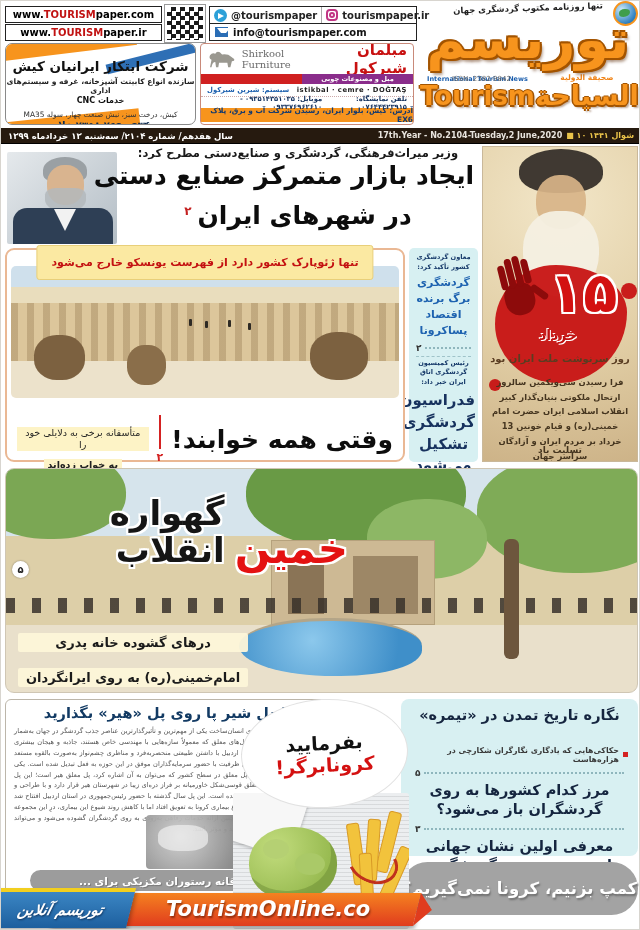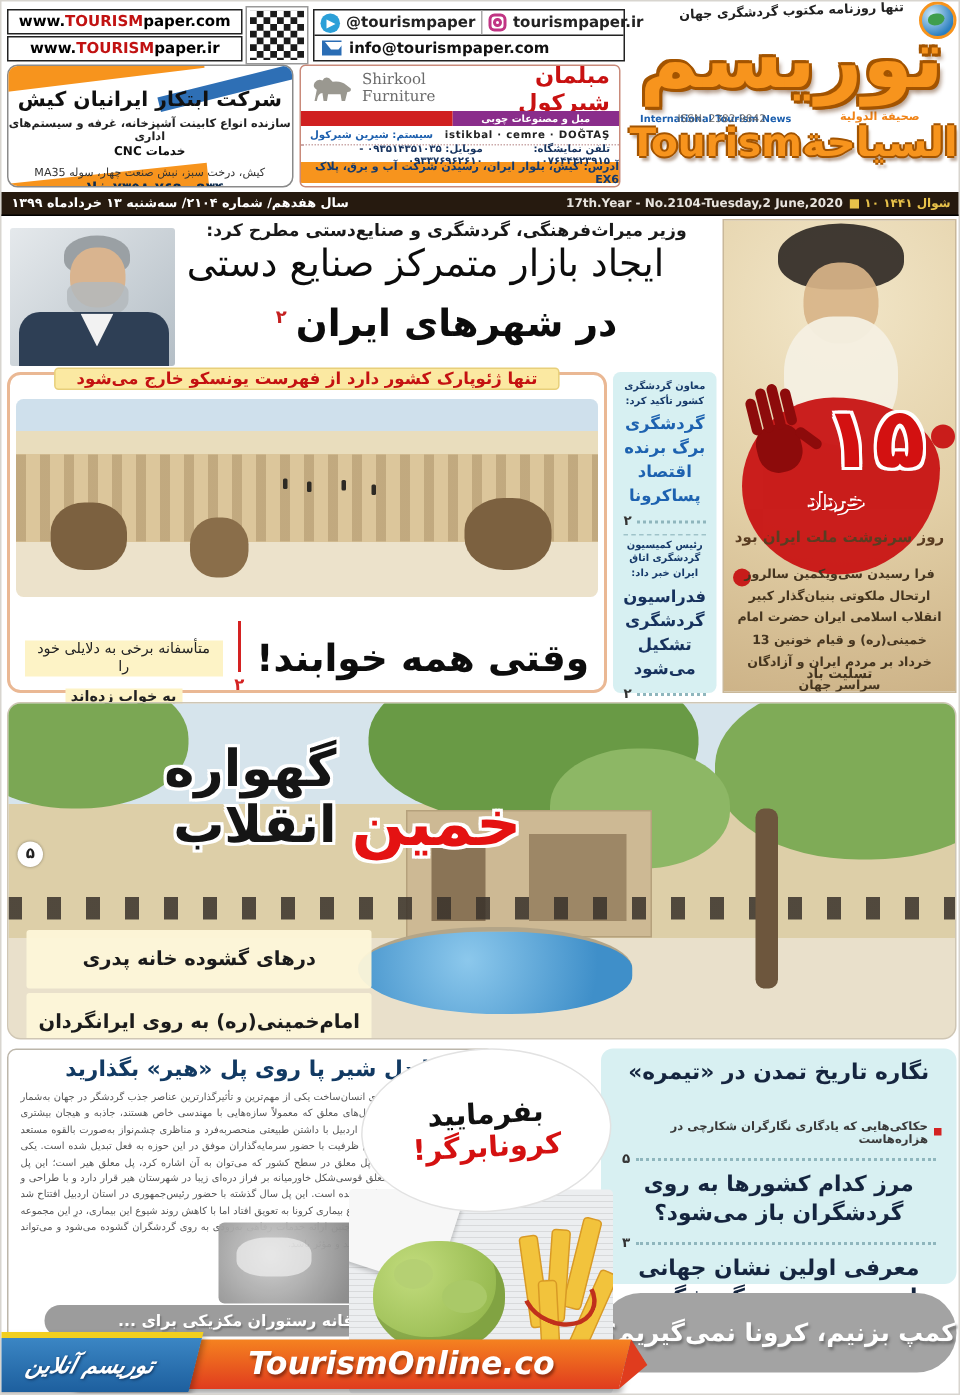--- a/index.html
+++ b/index.html
@@ -80,21 +80,21 @@
 
 
 .lead{left:4px;top:145px;width:474px;height:100px}
 .mphoto{left:2px;top:6px;width:110px;height:92px;background:linear-gradient(135deg,#e5e9ec,#b4bec6);border-radius:2px;overflow:hidden}
 .mp-hair{position:absolute;left:36px;top:5px;width:44px;height:26px;background:#9aa0a4;border-radius:50% 50% 35% 35%}
 .mp-face{position:absolute;left:40px;top:13px;width:37px;height:40px;background:#d9b48f;border-radius:46%}
 .mp-beard{position:absolute;left:38px;top:36px;width:41px;height:24px;background:#b3b8bc;border-radius:30% 30% 55% 55%;opacity:.85}
 .mp-suit{position:absolute;left:6px;top:56px;width:100px;height:38px;background:#2e3f55;border-radius:14px 14px 0 0}
 .mp-shirt{position:absolute;left:47px;top:57px;width:22px;height:22px;background:#f2f2f2;clip-path:polygon(0 0,100% 0,50% 100%)}
 .lead-kicker{left:112px;right:0;top:0;text-align:center;font-size:11.5px;font-weight:bold;color:#1a1a1a}
-.lead-h1{left:84px;right:0;top:15px;text-align:center;font-size:25px;font-weight:400;color:#0c0c0c;letter-spacing:-.5px}
+.lead-h1{left:84px;right:0;top:15px;text-align:center;font-size:25px;font-weight:700;color:#0c0c0c;letter-spacing:-.5px}
 .lead-h2{left:112px;right:0;top:55px;text-align:center;font-size:25px;font-weight:900;color:#0c0c0c}
 .lead-pg{font-size:12px;font-weight:900;color:#c42020;vertical-align:super;margin-right:6px}
 
 
 .mem{left:481px;top:145px;width:156px;height:316px;border:1px solid #c9b89a;overflow:hidden;
  background:radial-gradient(circle at 50% 18%,#f2e6c8,#e2cfa6 55%,#cdb388 100%)}
 .turban{position:absolute;top:2px;left:36px;width:84px;height:44px;background:#2c2722;border-radius:50% 50% 42% 42%;opacity:.9}
 .mface{position:absolute;top:28px;left:53px;width:50px;height:54px;background:#d8b488;border-radius:46%;opacity:.92}
 .mbeard{position:absolute;top:64px;left:40px;width:76px;height:86px;background:#f4efe2;border-radius:50% 50% 58% 58%;opacity:.95}
 .splash{position:absolute;top:118px;left:12px;width:132px;height:118px;background:#c81414;border-radius:46% 54% 52% 48%/50% 40% 60% 50%;opacity:.95}
@@ -109,30 +109,30 @@
  text-shadow:2px 0 #fff,-2px 0 #fff,0 2px #fff,0 -2px #fff,2px 2px #fff,-2px -2px #fff,2px -2px #fff,-2px 2px #fff}
 .month{position:absolute;top:180px;left:56px;font-size:14px;font-weight:900;color:#c01010;text-shadow:1px 1px #fff,-1px -1px #fff}
 .mslogan{position:absolute;top:206px;left:0;right:0;text-align:center;font-size:10px;font-weight:900;color:#5a3d22}
 .mtext{position:absolute;top:228px;left:6px;right:6px;text-align:center;font-size:8.4px;font-weight:bold;color:#45351f;line-height:1.75}
 .mtext2{position:absolute;bottom:6px;left:0;right:0;text-align:center;font-size:9px;font-weight:900;color:#45351f}
 
 
 .cyside{left:408px;top:247px;width:69px;height:214px;background:#d7f0f2;border-radius:5px;padding:5px 3px;text-align:center}
 .cy-k{font-size:6.6px;font-weight:bold;color:#173a6a;line-height:1.5}
 .cy-t1{font-size:11px;font-weight:900;color:#1d62b0;line-height:1.45;margin-top:2px}
-.cy-t2{font-size:11px;font-weight:900;color:#17325e;line-height:1.45;margin-top:2px}
+.cy-t2{font-size:15px;font-weight:900;color:#17325e;line-height:1.45;margin-top:2px}
 .pgrow{display:flex;align-items:center;gap:3px;margin:4px 4px 3px}
 .pgrow .dots{flex:1;border-bottom:2px dotted #8fb6bd;height:0}
 .pgrow .n{font-size:9px;font-weight:900;color:#333}
 .cy-div{border-top:1px dashed #9fc3c9;margin:2px 4px}
 
 
 .geo{left:4px;top:247px;width:400px;height:214px;border:2px solid #eab894;border-radius:9px;background:#fff;padding:4px}
 .geo-strip{position:absolute;top:-5px;left:50%;transform:translateX(-50%);background:#fbe9a2;border:1px solid #e8cf7a;
- color:#c41111;font-size:11px;font-weight:900;padding:0 14px;white-space:nowrap;border-radius:3px;z-index:3}
+ color:#c41111;font-size:11px;font-weight:900;padding:10px 14px;white-space:nowrap;border-radius:3px;z-index:3}
 .geo-photo{margin-top:12px;height:132px;border-radius:5px;position:relative;overflow:hidden;
  background:linear-gradient(180deg,#cfe0ec 0 16%,#e9ddbd 16% 28%,#dcc69b 28% 72%,#ece2cb 72%)}
 .strata{position:absolute;left:0;right:0;top:28%;height:44%;
  background:repeating-linear-gradient(90deg,rgba(125,95,55,.28) 0 7px,rgba(0,0,0,0) 7px 16px)}
 .crev{position:absolute;background:#7c6140;border-radius:45%}
 .c1{left:6%;top:52%;width:13%;height:34%}
 .c2{left:30%;top:60%;width:10%;height:30%;background:#8a6e4a}
 .c3{right:8%;top:50%;width:15%;height:36%}
 .person{position:absolute;width:3px;height:7px;background:#2e2a24;border-radius:1px}
 .p1{left:46%;top:40%}.p2{left:50%;top:42%}.p3{left:56%;top:41%}.p4{left:61%;top:43%}
@@ -162,21 +162,21 @@
 .pool{position:absolute;left:37%;bottom:7%;width:29%;height:26%;border-radius:50% 50% 46% 54%;
  background:radial-gradient(circle at 40% 35%,#8cc8ec,#3f8fc9 75%);border-top:3px solid #b3a588}
 .kh-title{position:absolute;left:12px;top:26px;width:330px;display:flex;flex-direction:row;justify-content:flex-end;align-items:flex-end;gap:10px;direction:rtl}
 .kh-red{font-size:42px;font-weight:900;color:#e41212;line-height:1;
  text-shadow:2px 0 #fff,-2px 0 #fff,0 2px #fff,0 -2px #fff,2px 2px #fff,-2px -2px #fff,2px -2px #fff,-2px 2px #fff}
 .kh-black{font-size:34px;font-weight:900;color:#151515;line-height:1.1;
  text-shadow:2px 0 #fff,-2px 0 #fff,0 2px #fff,0 -2px #fff,2px 2px #fff,-2px -2px #fff,2px -2px #fff,-2px 2px #fff}
 .kh-page{position:absolute;left:6px;top:92px;width:17px;height:17px;background:#fff;border-radius:50%;
  display:flex;align-items:center;justify-content:center;font-size:10px;font-weight:900;color:#222;box-shadow:0 0 2px rgba(0,0,0,.4)}
 .kh-cap{position:absolute;left:12px;top:148px;text-align:center}
-.kh-cap span{display:block;background:rgba(253,246,216,.95);font-size:13px;font-weight:900;color:#1b1b1b;padding:12px 8px;margin-top:3px;border-radius:2px}
+.kh-cap span{display:block;background:rgba(253,246,216,.95);font-size:13px;font-weight:900;color:#1b1b1b;padding:2px 8px;margin-top:16px;border-radius:2px}
 
 
 .blbox{left:4px;top:698px;width:326px;height:196px;border:1px solid #bcb6aa;border-radius:6px;background:#fff;padding:5px 8px;overflow:hidden}
 .bl-h{font-size:14.5px;font-weight:900;color:#123a63;text-align:center;margin-bottom:5px}
 .bl-body{font-size:6.6px;line-height:1.65;color:#555;text-align:justify}
 .nachos{position:absolute;left:140px;bottom:25px;width:116px;height:54px;border-radius:4px;opacity:.95;
  background:radial-gradient(circle at 30% 40%,#cfcfcf,#8e8e8e 60%,#6a6a6a)}
 .nachos::after{content:"";position:absolute;left:12px;top:10px;width:50px;height:26px;background:#efefef;border-radius:40%;opacity:.7}
 .bl-footer{position:absolute;left:24px;right:6px;bottom:3px;height:21px;background:#9c9c9c;border-radius:11px;
  color:#fff;font-size:10.5px;font-weight:bold;display:flex;align-items:center;justify-content:center;text-shadow:1px 1px 1px #777}

